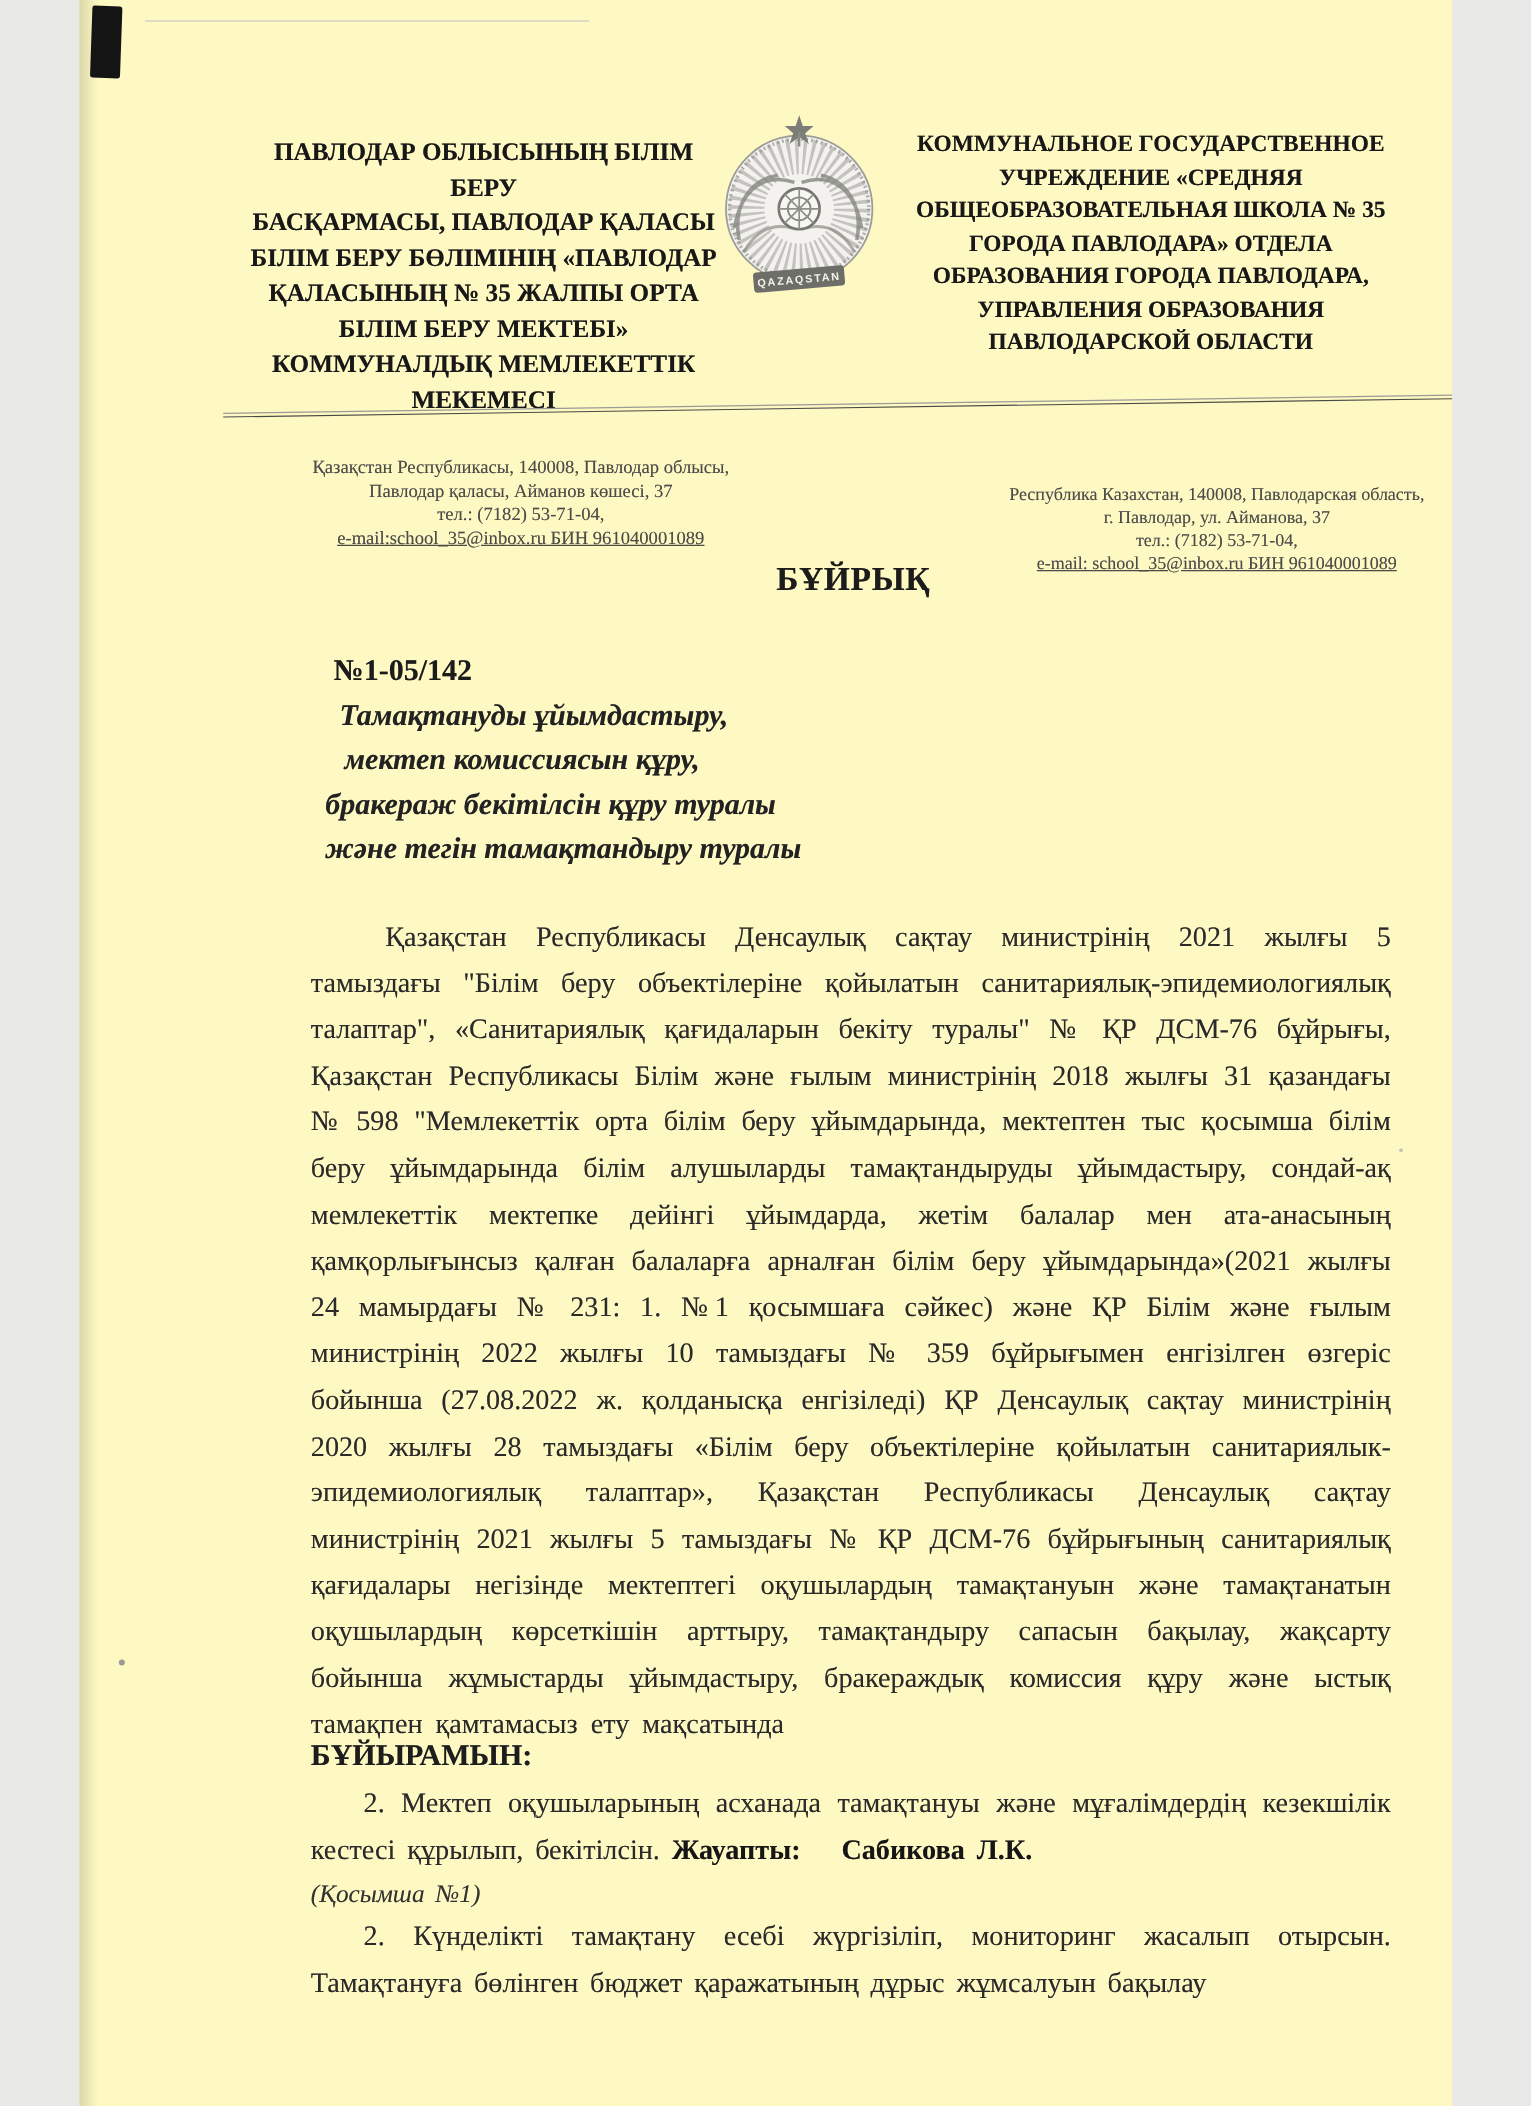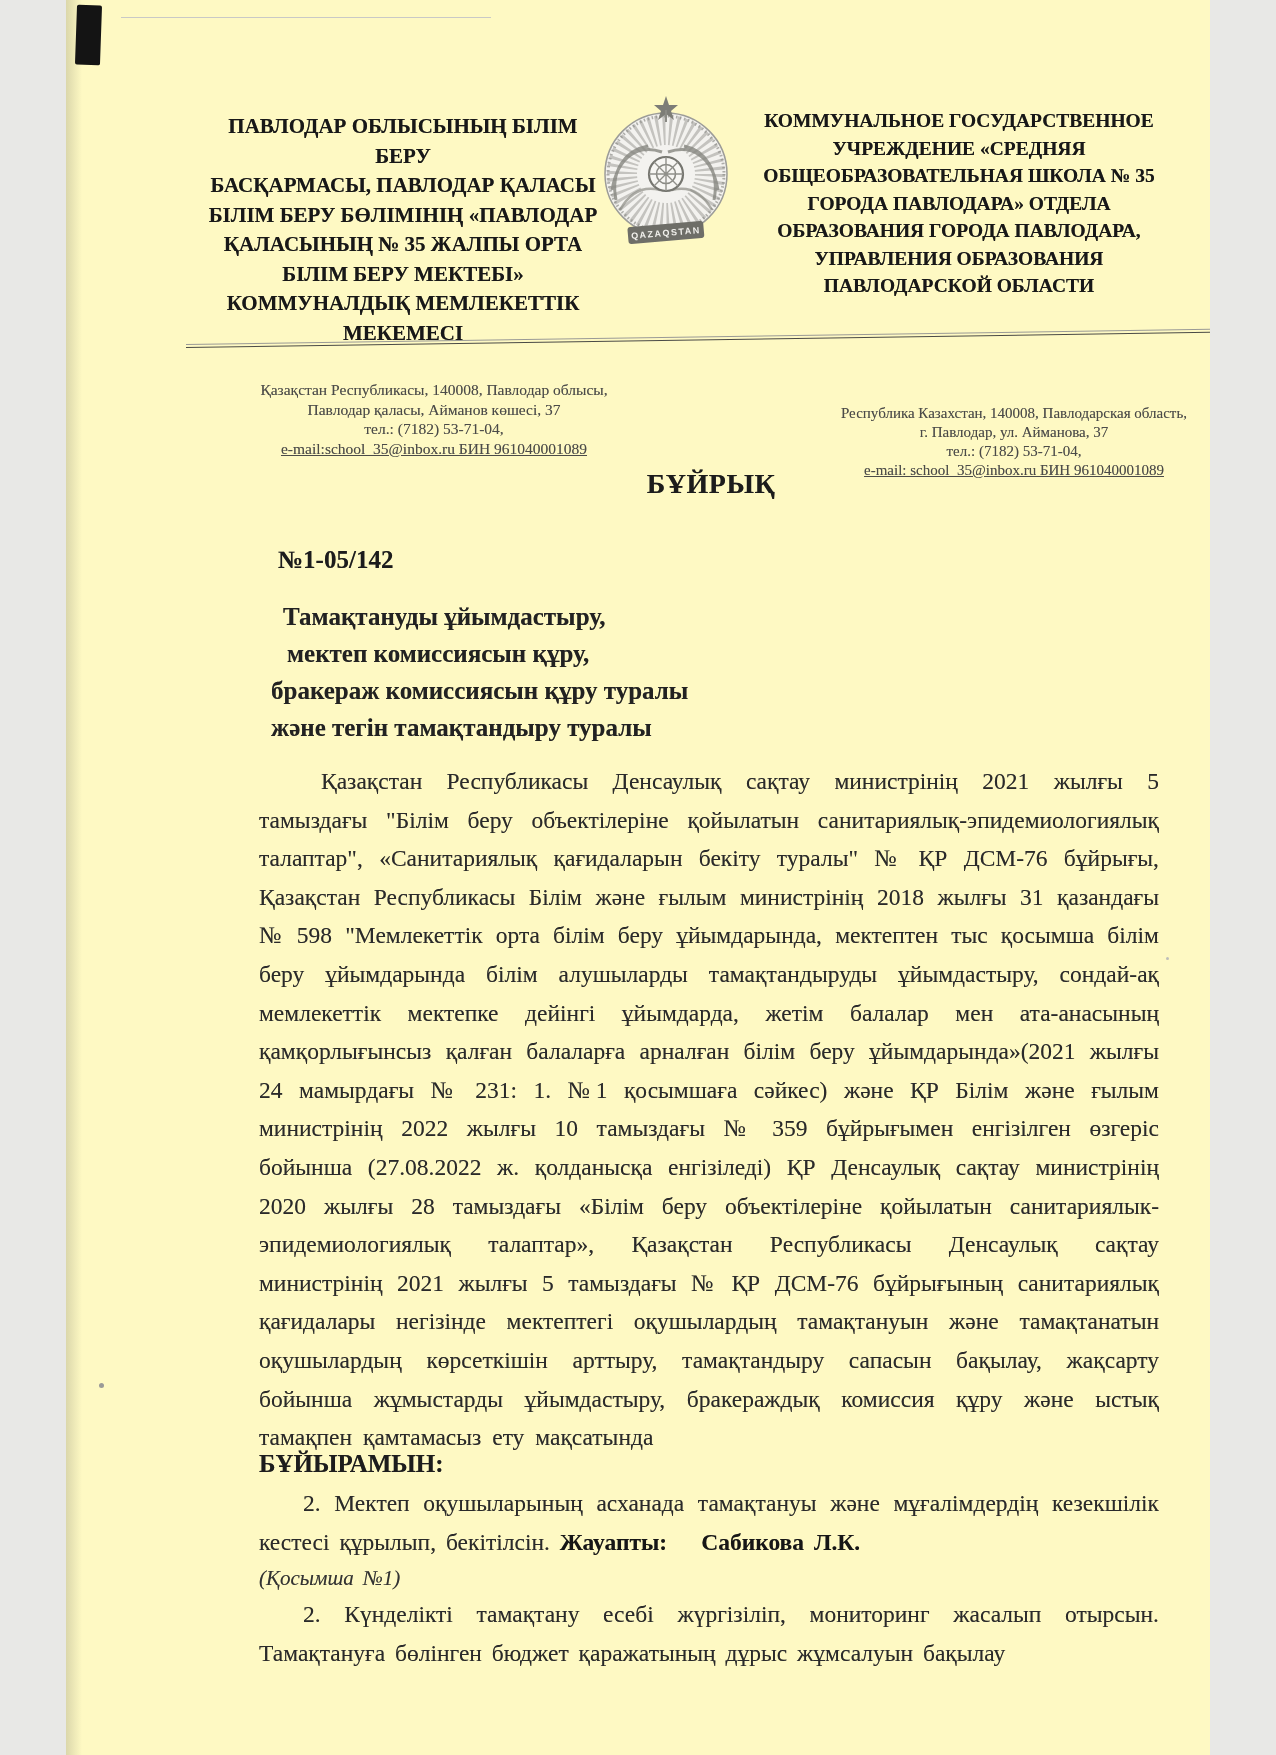--- a/index.html
+++ b/index.html
@@ -42,22 +42,22 @@
   
   .order-title{position:absolute;left:555px;top:468px;width:180px;text-align:center;
     font-size:28px;font-weight:bold;color:#1c1c1c;letter-spacing:.5px;
     text-shadow:0 0 .5px rgba(20,20,20,.5);}
   .date-line{position:absolute;left:210px;top:508px;font-size:26px;font-weight:bold;
     color:#1c1c1c;border-bottom:2.5px solid #2a2a2a;padding:0 4px 2px 2px;
     text-shadow:0 0 .5px rgba(20,20,20,.5);}
   .order-no{position:absolute;left:212px;top:546px;font-size:25px;font-weight:bold;color:#1c1c1c;
     text-shadow:0 0 .5px rgba(20,20,20,.5);}
 
-  .subject{position:absolute;left:205px;top:598px;width:560px;
-    font-size:25px;line-height:37px;font-weight:bold;color:#222;
+  .subject{position:absolute;left:205px;top:578px;width:560px;
+    font-size:25px;line-height:37px;font-weight:bold;font-style:italic;color:#222;
     text-shadow:0 0 .5px rgba(30,30,30,.45);}
   .subject div:nth-child(1){padding-left:12px;}
   .subject div:nth-child(2){padding-left:16px;}
 
   
   .body-text{position:absolute;left:193px;top:762px;width:900px;
     font-size:23.5px;line-height:38.6px;text-align:justify;word-spacing:5px;
     color:#2a2a2a;text-shadow:0 0 .45px rgba(35,35,35,.4);margin:0;
     text-indent:62px;}
   .resolution{position:absolute;left:193px;top:1450px;font-size:25px;font-weight:bold;
@@ -140,21 +140,21 @@
     <div>тел.: (7182) 53-71-04,</div>
     <div class="u">e-mail: school_35@inbox.ru  БИН 961040001089</div>
   </div>
 
   <div class="order-title">БҰЙРЫҚ</div>
   <div class="order-no">№1-05/142</div>
 
   <div class="subject">
     <div>Тамақтануды ұйымдастыру,</div>
     <div>мектеп комиссиясын құру,</div>
-    <div>бракераж комиссиясын құру туралы</div>
+    <div>бракераж бекітілсін құру туралы</div>
     <div>және тегін тамақтандыру туралы</div>
   </div>
 
   <p class="body-text">Қазақстан Республикасы Денсаулық сақтау министрінің 2021 жылғы 5 тамыздағы "Білім беру объектілеріне қойылатын санитариялық-эпидемиологиялық талаптар", «Санитариялық қағидаларын бекіту туралы" № ҚР ДСМ-76 бұйрығы, Қазақстан Республикасы Білім және ғылым министрінің 2018 жылғы 31 қазандағы № 598 "Мемлекеттік орта білім беру ұйымдарында, мектептен тыс қосымша білім беру ұйымдарында білім алушыларды тамақтандыруды ұйымдастыру, сондай-ақ мемлекеттік мектепке дейінгі ұйымдарда, жетім балалар мен ата-анасының қамқорлығынсыз қалған балаларға арналған білім беру ұйымдарында»(2021 жылғы 24 мамырдағы № 231: 1. №1 қосымшаға сәйкес) және ҚР Білім және ғылым министрінің 2022 жылғы 10 тамыздағы № 359 бұйрығымен енгізілген өзгеріс бойынша (27.08.2022 ж. қолданысқа енгізіледі) ҚР Денсаулық сақтау министрінің 2020 жылғы 28 тамыздағы «Білім беру объектілеріне қойылатын санитариялык-эпидемиологиялық талаптар», Қазақстан Республикасы Денсаулық сақтау министрінің 2021 жылғы 5 тамыздағы № ҚР ДСМ-76 бұйрығының санитариялық қағидалары негізінде мектептегі оқушылардың тамақтануын және тамақтанатын оқушылардың көрсеткішін арттыру, тамақтандыру сапасын бақылау, жақсарту бойынша жұмыстарды ұйымдастыру, бракераждық комиссия құру және ыстық тамақпен қамтамасыз ету мақсатында</p>
 
   <div class="resolution">БҰЙЫРАМЫН:</div>
 
   <div class="items">
     <p><span>2. Мектеп оқушыларының асханада тамақтануы және мұғалімдердің кезекшілік кестесі құрылып, бекітілсін. </span><span class="b">Жауапты:</span><span class="name-gap"></span><span class="b">Сабикова Л.К.</span></p>
     <p class="annex">(Қосымша №1)</p>

